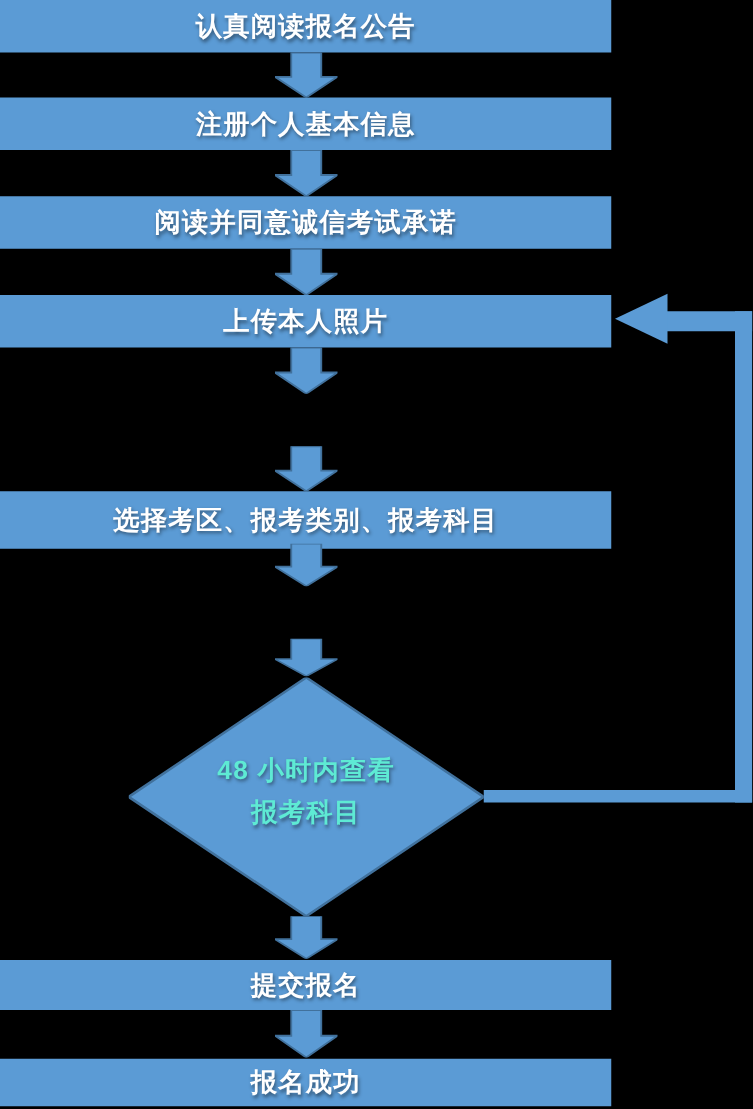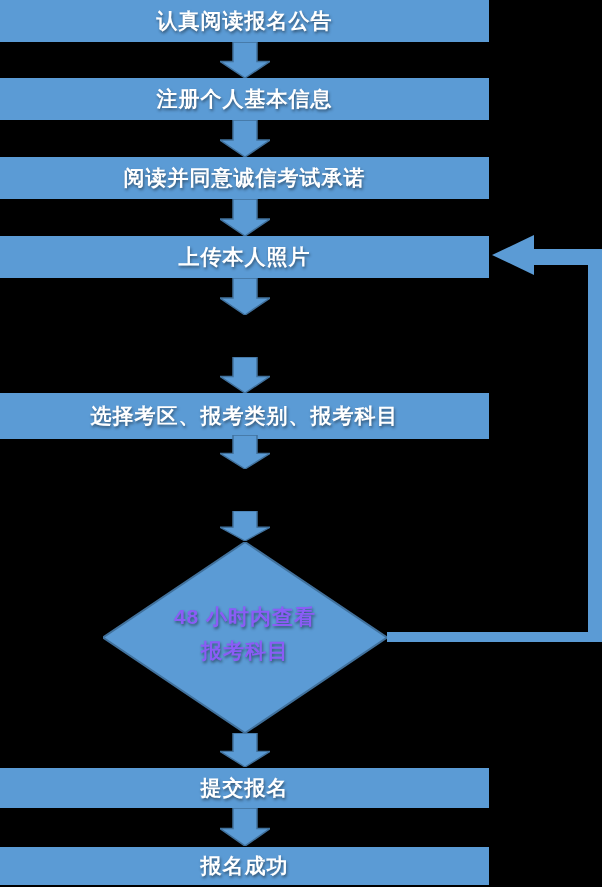--- a/index.html
+++ b/index.html
@@ -46,21 +46,21 @@
   .a9{top:808px;height:38px;}
 
   
   .diamond-wrap{position:absolute;left:103px;top:542px;width:284px;height:191px;}
   .diamond-wrap svg{position:absolute;left:0;top:0;width:100%;height:100%;}
   .diamond-wrap polygon{fill:#5B9BD5;stroke:#41719C;stroke-width:2;}
   .diamond-text{
     position:absolute;inset:0;
     display:flex;flex-direction:column;align-items:center;justify-content:center;
     transform:translateY(-4px);
-    color:#8b5cf6;font-size:21px;font-weight:bold;
+    color:#5eead4;font-size:21px;font-weight:bold;
     line-height:34px;letter-spacing:1px;
     text-shadow:1px 2px 3px rgba(0,0,0,0.45);
     text-align:center;
   }
 
   
   .loop-line{position:absolute;left:387px;top:632px;width:215px;height:10px;background:#5B9BD5;}
   .loop-vertical{position:absolute;left:588px;top:249px;width:14px;height:393px;background:#5B9BD5;}
   .loop-shaft{position:absolute;left:530px;top:249px;width:72px;height:16px;background:#5B9BD5;}
   .loop-arrowhead{

